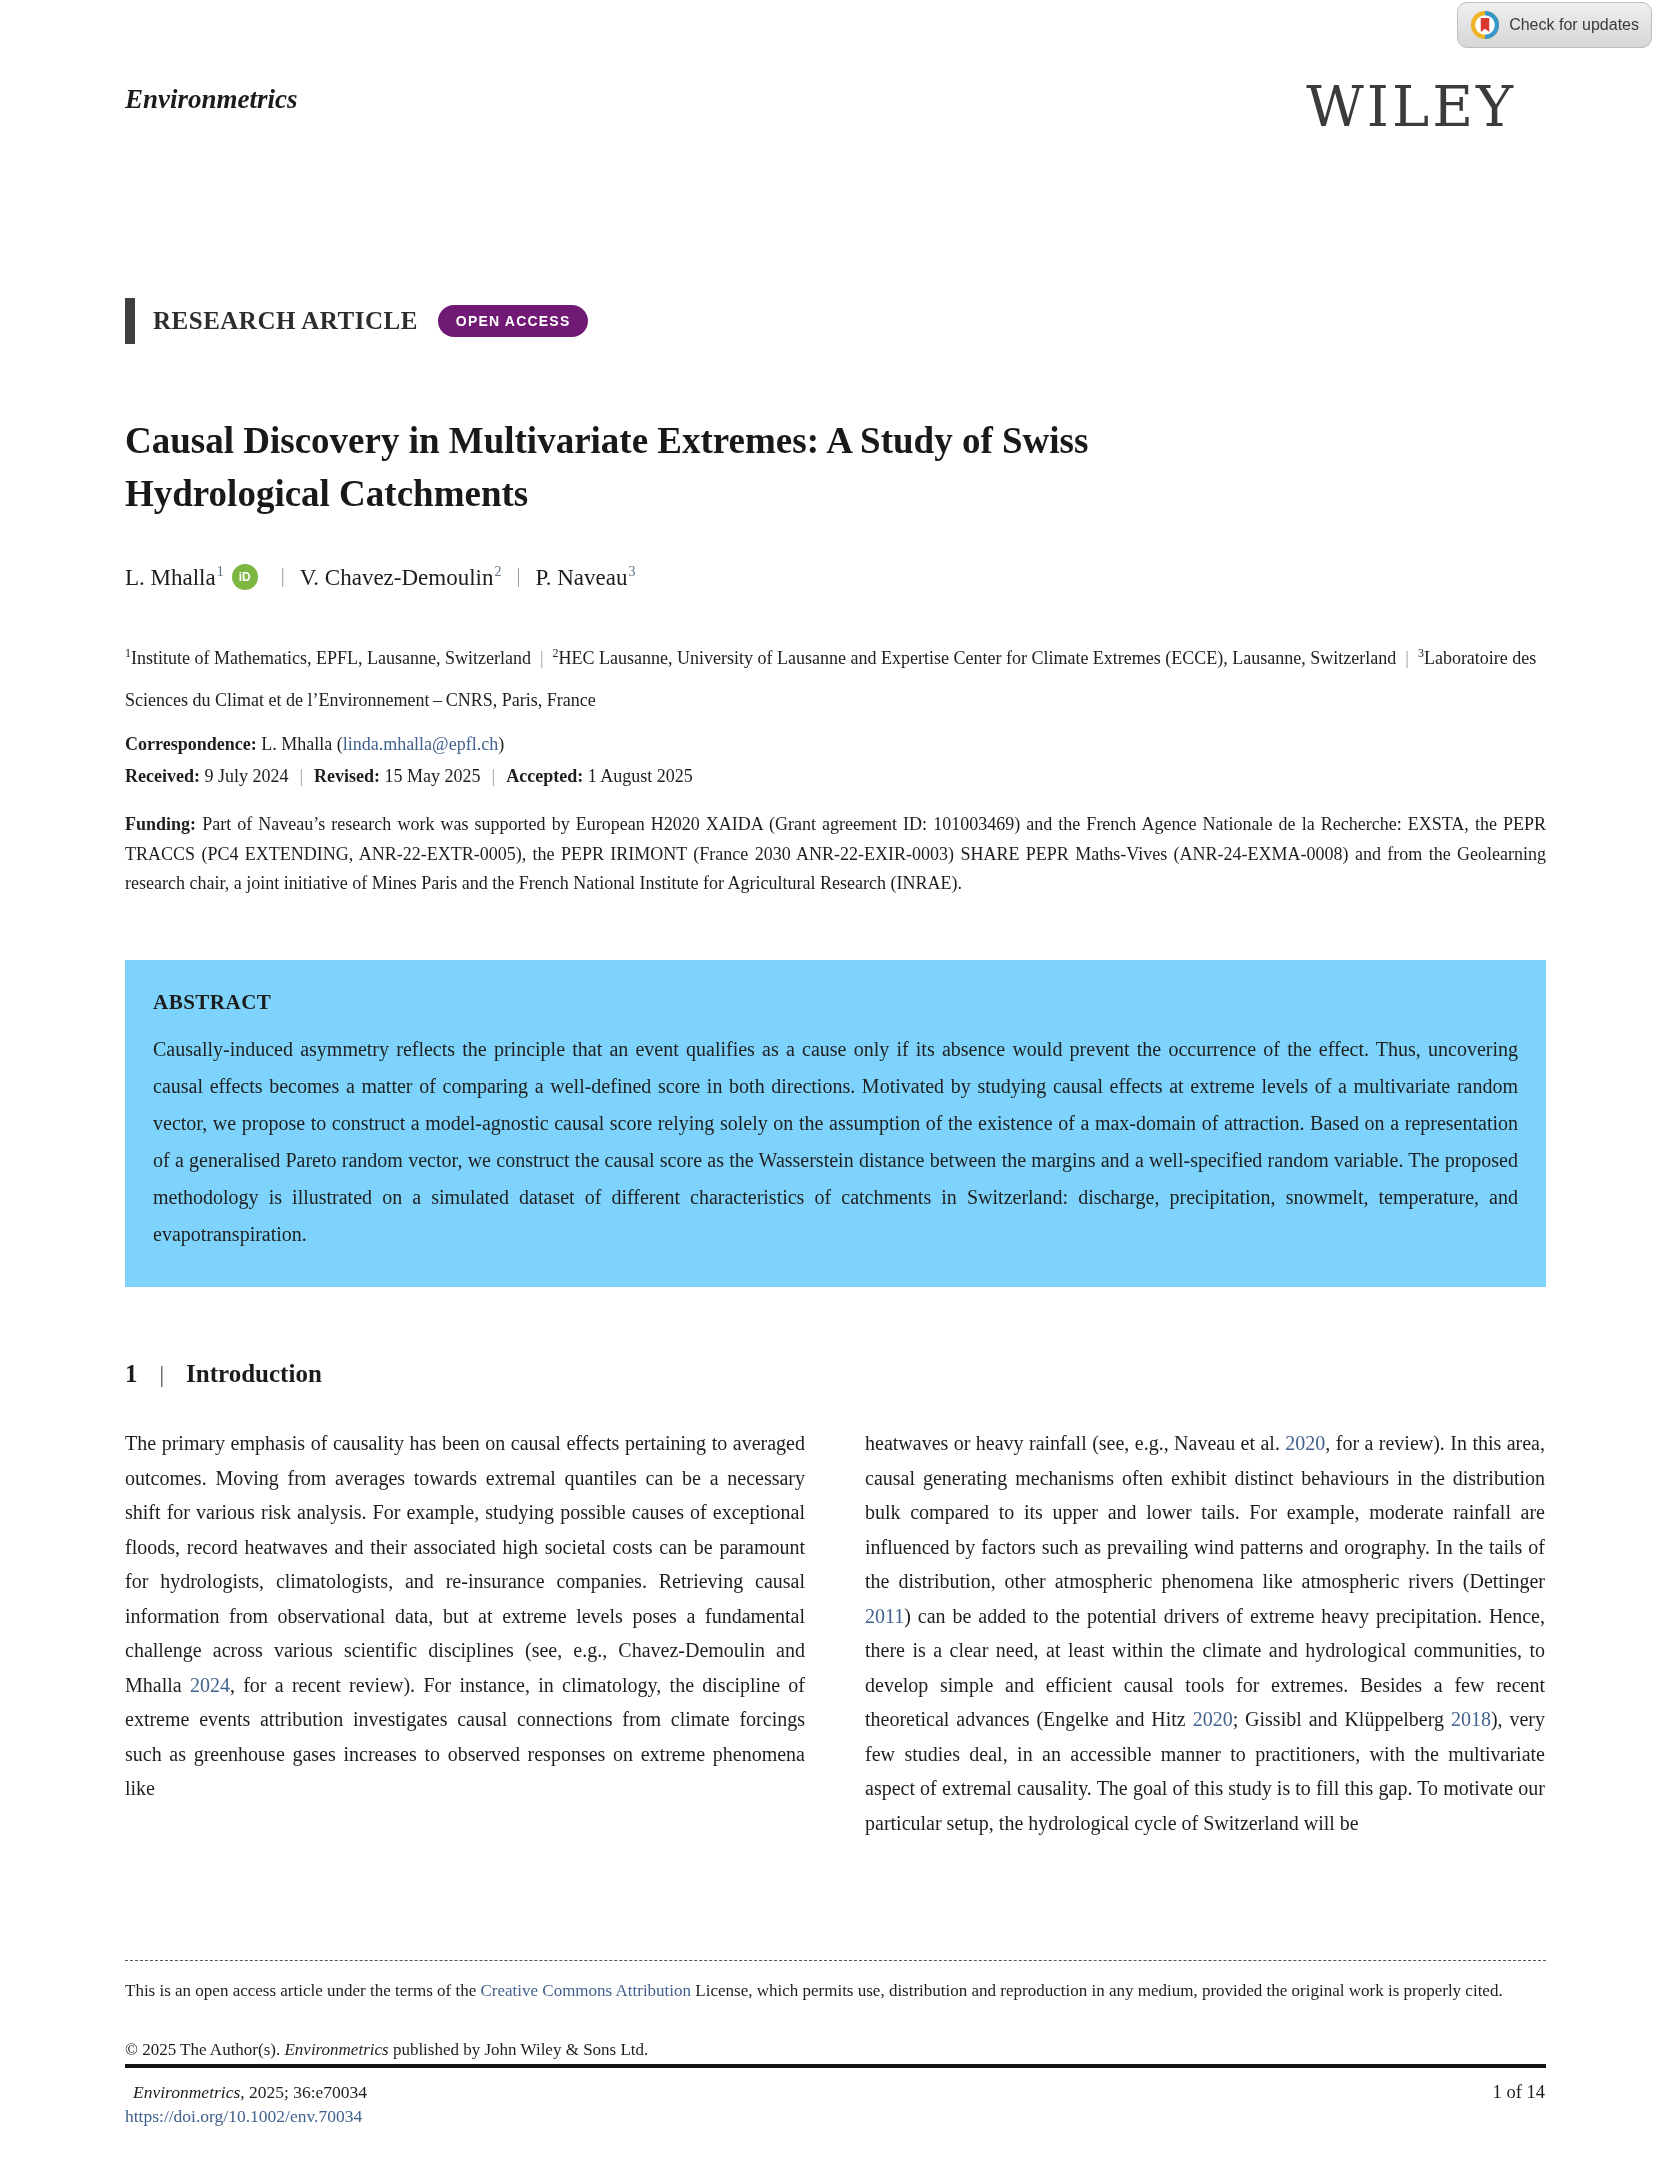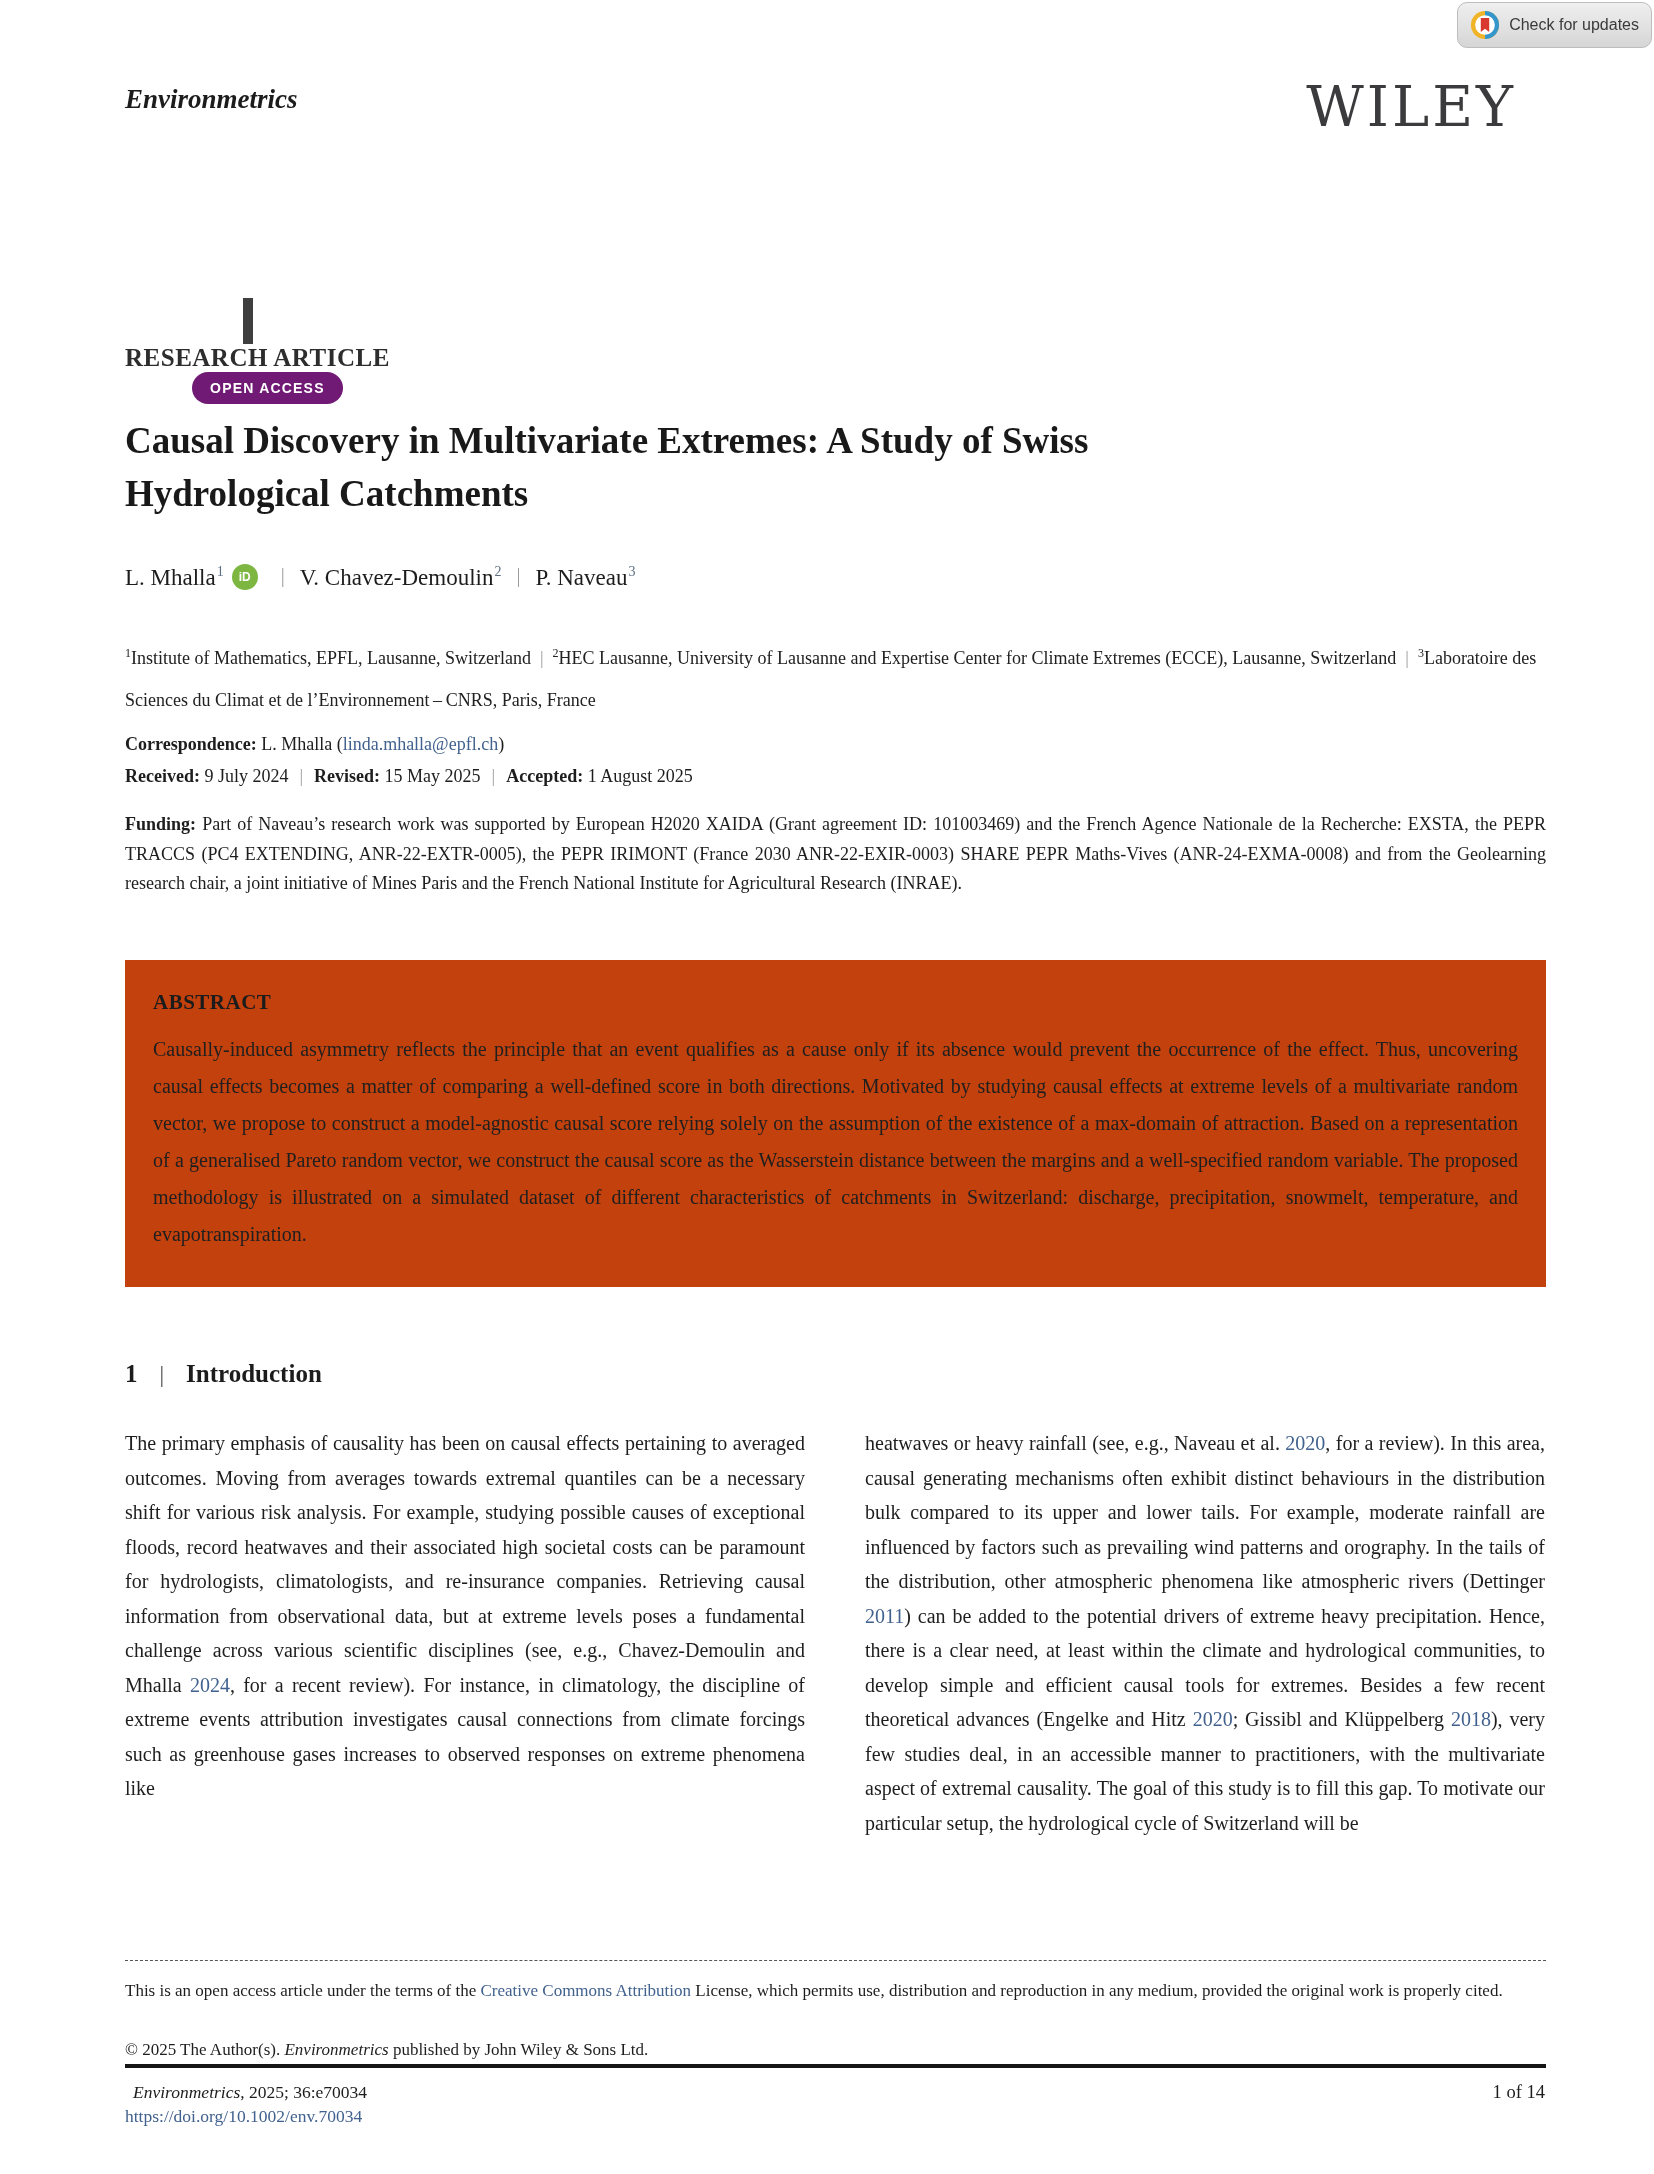--- a/index.html
+++ b/index.html
@@ -9,21 +9,21 @@
 
   
   .updates-btn { position:absolute; top:2px; right:2px; height:46px; background:linear-gradient(#efefef,#d6d6d6); border:1px solid #bdbdbd; border-radius:10px; display:flex; align-items:center; gap:9px; padding:0 12px; font-family:"Liberation Sans", sans-serif; font-size:16px; color:#3a3a3a; cursor:pointer; }
   .crossmark-svg { width:30px; height:30px; display:block; }
 
   
   .journal-name { position:absolute; left:125px; top:84px; font-size:27px; font-weight:bold; font-style:italic; color:#1c1c1c; }
   .wiley { position:absolute; right:138px; top:74px; font-family:"DejaVu Serif", serif; font-size:56px; letter-spacing:3px; color:#3b3b3d; }
 
   
-  .kind-row { position:absolute; left:125px; top:298px; display:flex; align-items:center;flex-direction:column; }
+  .kind-row { position:absolute; left:125px; top:298px; display:flex; align-items:center; }
   .kind-bar { width:10px; height:46px; background:#3f3f3f; margin-right:18px; }
   .kind-label { font-size:25px; font-weight:bold; letter-spacing:0.5px; color:#2d2d2d; }
   .oa-badge { margin-left:20px; background:#701a75; color:#fff; font-family:"Liberation Sans", sans-serif; font-weight:bold; font-size:14px; letter-spacing:1.2px; padding:8px 18px; border-radius:999px; display:inline-block; }
 
   .title { position:absolute; left:125px; top:415px; width:1075px; font-size:37px; line-height:1.42; font-weight:bold; color:#191919; }
 
   .authors { position:absolute; left:125px; top:564px; font-size:23px; display:flex; color:#1d1d1d; }
   .authors sup { font-size:14px; color:#5d6e82; margin-left:1px; }
   .orcid { display:inline-flex; width:26px; height:26px; border-radius:50%; background:#7db742; color:#fff; font-family:"Liberation Sans", sans-serif; font-size:12px; font-weight:bold; align-items:center; justify-content:center; margin:0 8px; cursor:pointer; }
   .a-sep { color:#9c9c9c; margin:0 15px; font-size:20px; }
@@ -33,21 +33,21 @@
   .affils .sep { color:#9c9c9c; margin:0 9px; }
 
   .corr { position:absolute; left:125px; top:722px; font-size:18px;margin-top:12px; }
   .dates { position:absolute; left:125px; top:766px; font-size:18px; }
   .dates .sep { color:#9c9c9c; margin:0 11px; }
   b { font-weight:bold; }
   .link { color:#41618e; text-decoration:none; cursor:pointer; }
 
   .funding { position:absolute; left:125px; top:810px; width:1421px; font-size:18px; line-height:29.5px; text-align:justify; }
 
-  .abstract { position:absolute; left:125px; top:960px; width:1421px; background:#c2410c; padding:30px 28px 34px 28px; }
+  .abstract { position:absolute; left:125px; top:960px; width:1421px; background:#7dd3fc; padding:30px 28px 34px 28px; }
   .abstract-h { font-size:21px; font-weight:bold; letter-spacing:0.5px; color:#1c1c1c; margin-bottom:16px; }
   .abstract-p { font-size:20px; line-height:37px; text-align:justify; color:#1f1f1f; }
 
   .sec-heading { position:absolute; left:125px; top:1360px; font-size:25px; font-weight:bold; color:#1c1c1c; }
   .sec-sep { font-weight:normal; color:#4a4a4a; margin:0 22px; font-size:23px; }
 
   .cols { position:absolute; left:125px; top:1426px; width:1421px; display:flex; gap:60px; }
   .col { width:680px; font-size:20px; line-height:34.5px; text-align:justify; color:#1e1e1e; }
 
   .foot-dashed { position:absolute; left:125px; top:1960px; width:1421px; border-top:1.5px dashed #555; }

